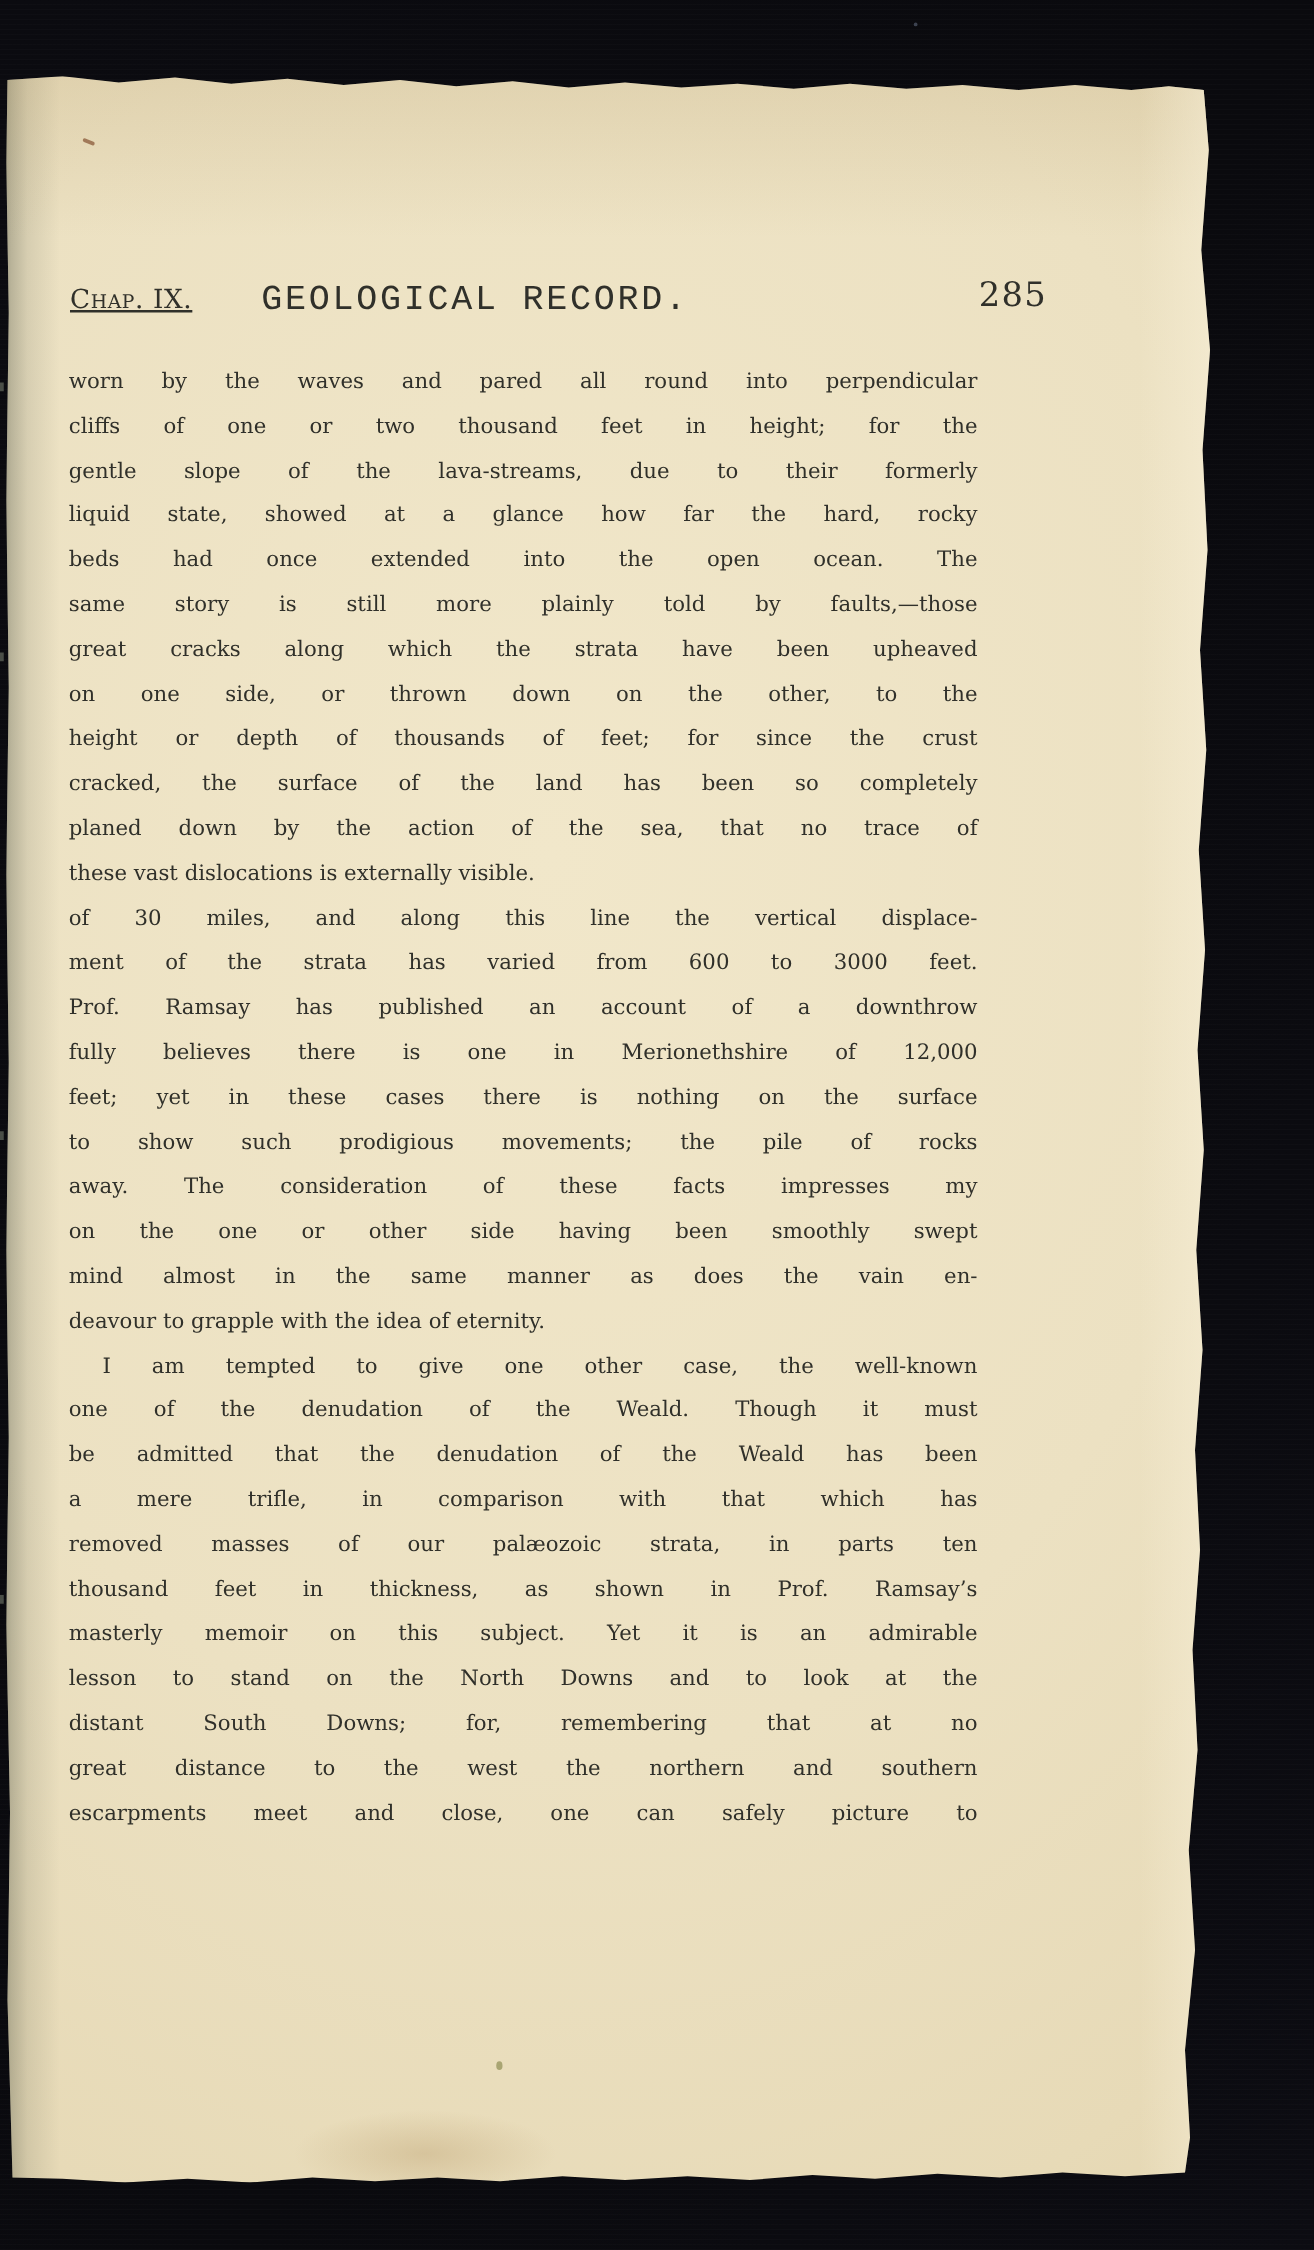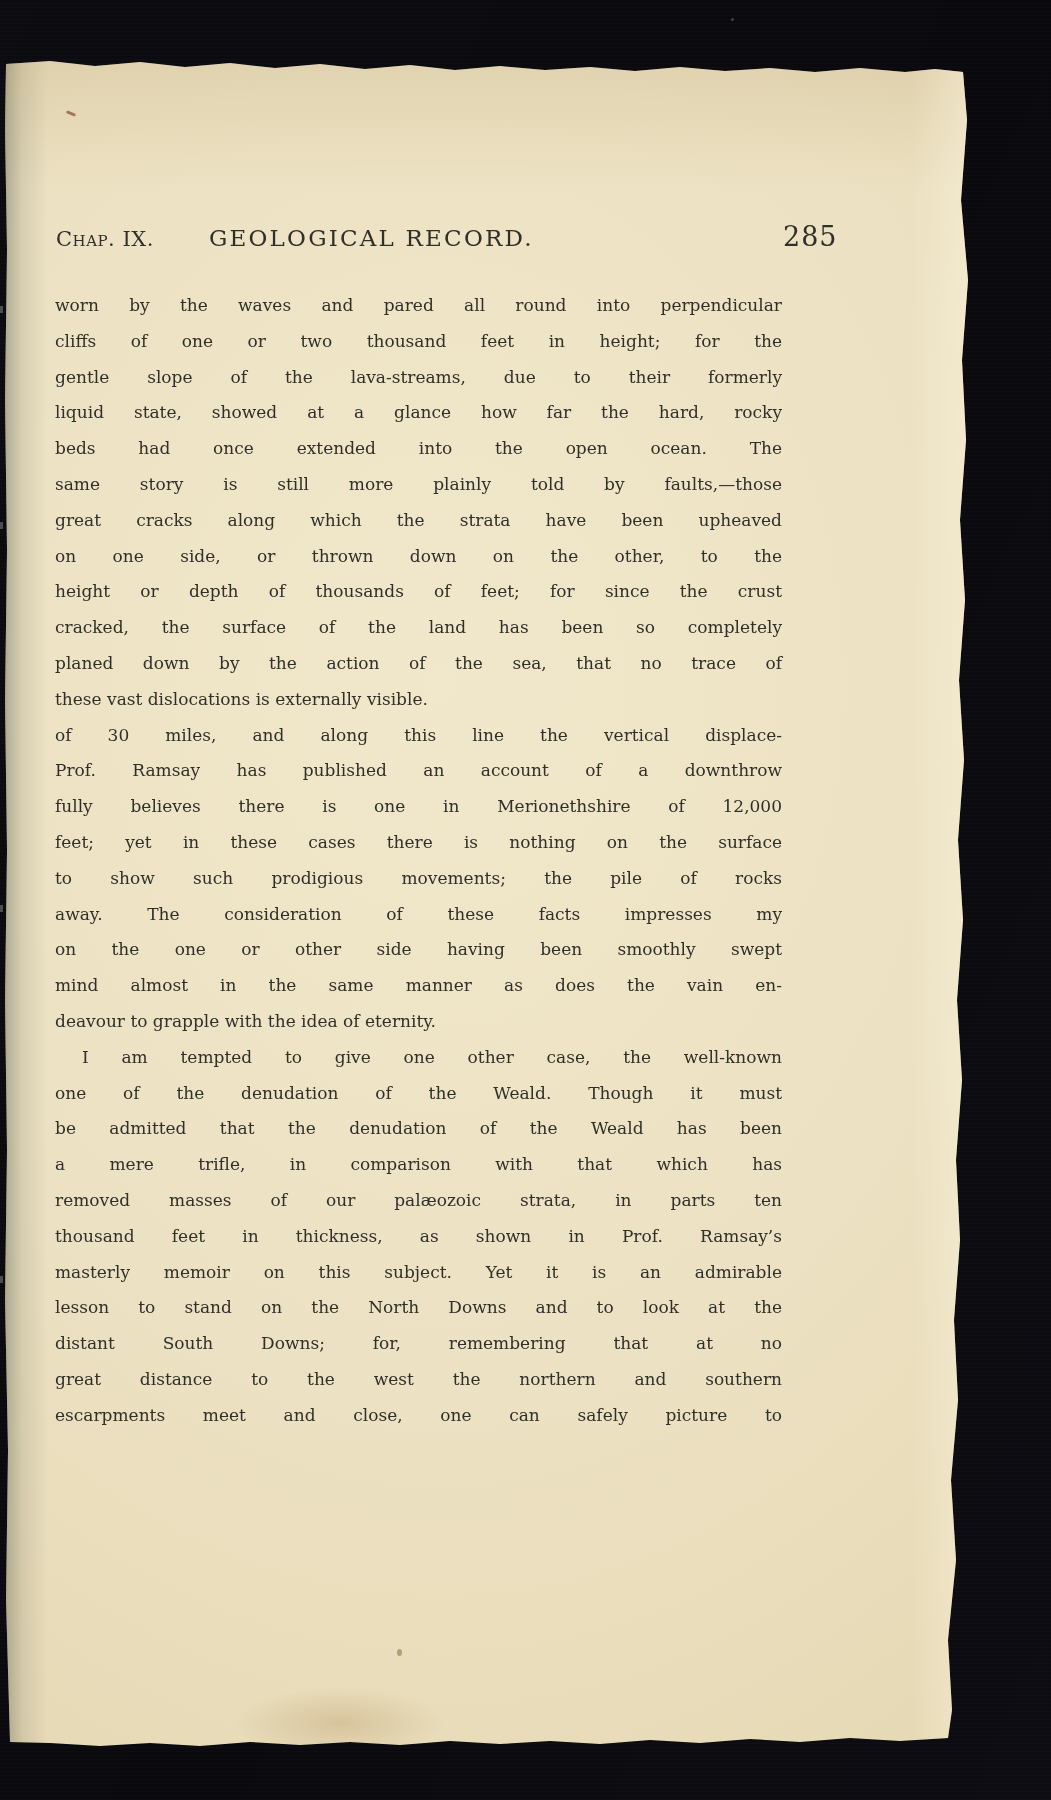--- a/index.html
+++ b/index.html
@@ -71,24 +71,25 @@
   .edge-tick { position: absolute; left: 0; width: 3px; height: 7px;
                background: #97a08c; opacity: .45; }
   .tick1 { top: 306px; } .tick2 { top: 522px; }
   .tick3 { top: 905px; } .tick4 { top: 1276px; }
 
   
   .chap {
     position: absolute; left: 56px; top: 229px;
     font-size: 21px; line-height: 1; font-variant: small-caps;
     letter-spacing: 0.5px;
+    text-decoration: underline;
   }
   .running-title {
     position: absolute; left: 209px; top: 227px;
-    font-size: 23px; line-height: 1; letter-spacing: 2.2px;
+    font-size: 28px; line-height: 1; letter-spacing: 2.2px; font-family: Liberation Mono, monospace;
   }
   .pagenum {
     position: absolute; left: 783px; top: 223px;
     font-size: 27px; line-height: 1; letter-spacing: 1px;
   }
 
   
   .body-text {
     position: absolute; left: 55px; top: 288px; width: 727px;
     font-size: 17px;
@@ -128,20 +129,21 @@
         <div class="line">liquid state, showed at a glance how far the hard, rocky</div>
         <div class="line">beds had once extended into the open ocean. The</div>
         <div class="line">same story is still more plainly told by faults,—those</div>
         <div class="line">great cracks along which the strata have been upheaved</div>
         <div class="line">on one side, or thrown down on the other, to the</div>
         <div class="line">height or depth of thousands of feet; for since the crust</div>
         <div class="line">cracked, the surface of the land has been so completely</div>
         <div class="line">planed down by the action of the sea, that no trace of</div>
         <div class="line end">these vast dislocations is externally visible.</div>
         <div class="line">of 30 miles, and along this line the vertical displace-</div>
+        <div class="line">ment of the strata has varied from 600 to 3000 feet.</div>
         <div class="line">Prof. Ramsay has published an account of a downthrow</div>
         <div class="line">fully believes there is one in Merionethshire of 12,000</div>
         <div class="line">feet; yet in these cases there is nothing on the surface</div>
         <div class="line">to show such prodigious movements; the pile of rocks</div>
         <div class="line">away. The consideration of these facts impresses my</div>
         <div class="line">on the one or other side having been smoothly swept</div>
         <div class="line">mind almost in the same manner as does the vain en-</div>
         <div class="line end">deavour to grapple with the idea of eternity.</div>
         <div class="line indent">I am tempted to give one other case, the well-known</div>
         <div class="line">one of the denudation of the Weald. Though it must</div>

